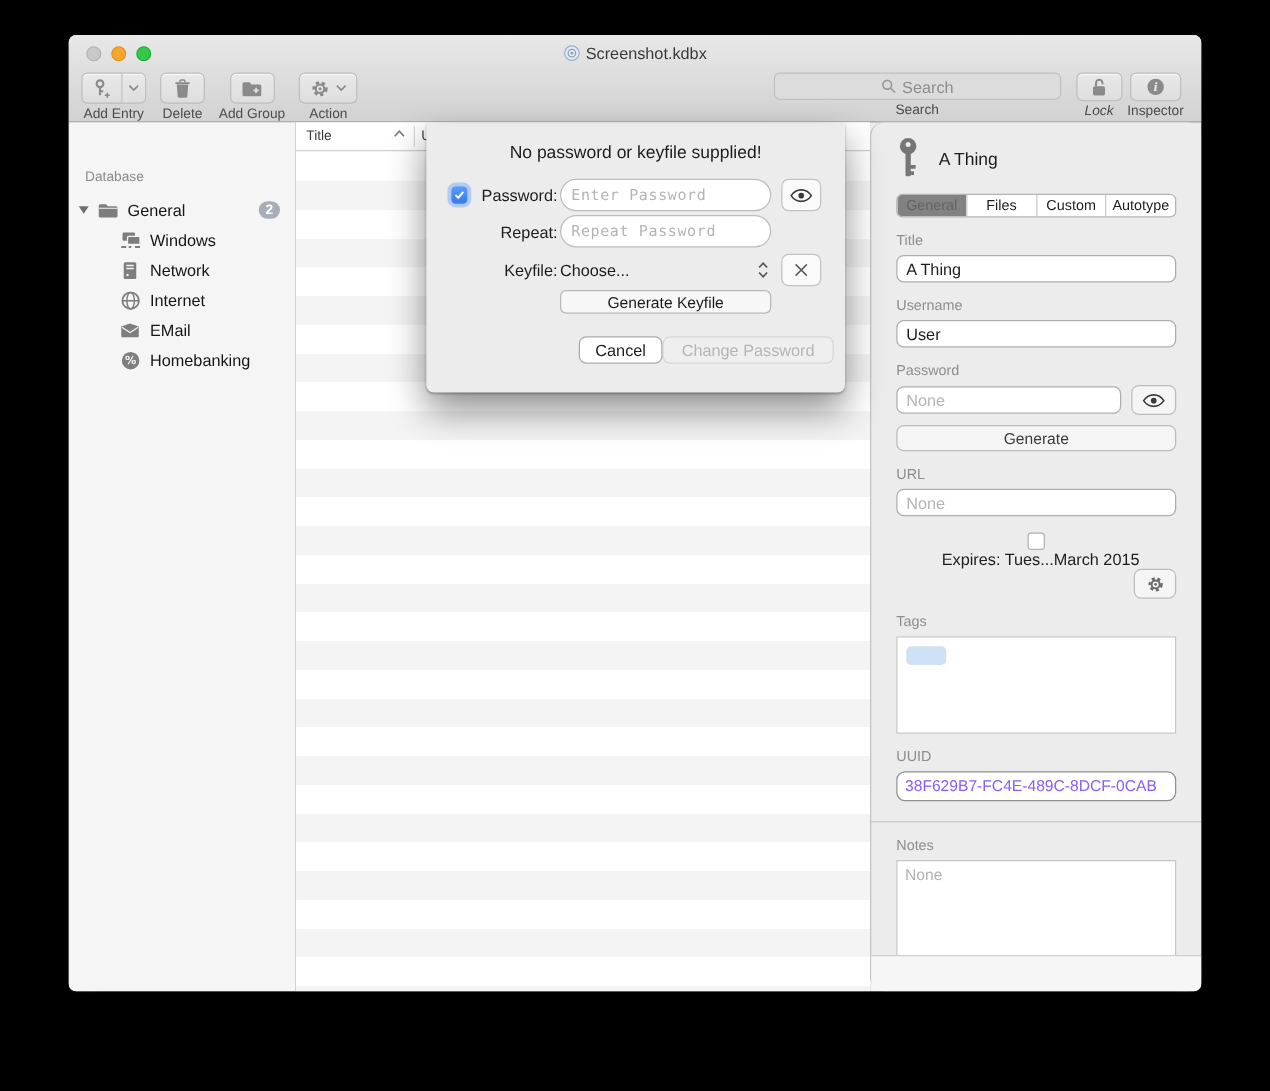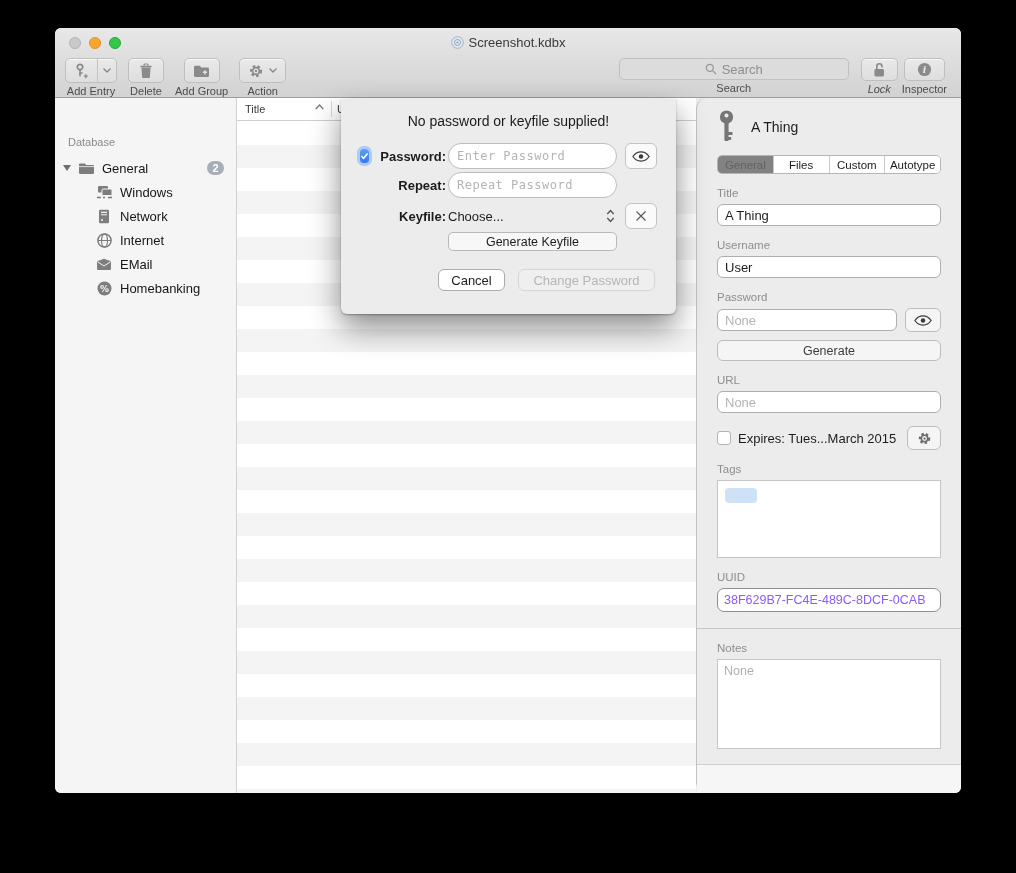--- a/index.html
+++ b/index.html
@@ -67,53 +67,53 @@
   .ilabel { margin-top:13px; margin-bottom:5px; font-size:11.5px; color:#8e8e8e; }
   .ifield { width:100%; height:22px; background:#fff; border:1px solid #aeaeae; border-radius:6px;
     font-size:13px; color:#1d1d1f; padding:0 7px; font-family:"Liberation Sans",sans-serif; }
   .ifield::placeholder { color:#b4b4b4; }
   .pwrow { display:flex; gap:8px; align-items:center; }
   .pwrow .ifield { flex:1; }
   .sqbtn { width:36px; height:24px; background:#f5f5f5; border:1px solid #bdbdbd; border-radius:6px;
     display:flex; align-items:center; justify-content:center; }
   .genbtn { margin-top:8px; width:100%; height:21px; background:#f5f5f5; border:1px solid #bdbdbd; border-radius:6px;
     font-size:12.5px; color:#3c3c3c; }
-  .exprow { margin-top:13px; display:flex; align-items:center; }
+  .exprow { margin-top:13px; display:flex; align-items:center;flex-direction:column; }
   .cb { width:14px; height:14px; background:#fff; border:1px solid #b3b3b3; border-radius:3px; }
   .exprow span.lab { margin-left:7px; font-size:13px; color:#1d1d1f; }
   .exprow .sqbtn { margin-left:auto; width:34px; }
   .tagsbox { width:100%; height:78px; background:#fff; border:1px solid #c6c6c6; padding:7px; }
   .tagpill { width:32px; height:15px; background:#cfe1f6; border-radius:4px; }
   .uuidfield { width:100%; height:24px; background:#fff; border:1px solid #909090; border-radius:7px;
     font-size:12.5px; color:#8b5cf6; padding:0 6px; white-space:nowrap; overflow:hidden; }
   .insp-div { margin:16px -20px 0 -20px; border-top:1px solid #c6c6c6; }
   .notesbox { width:100%; height:90px; background:#fff; border:1px solid #c6c6c6; resize:none;
     font-size:12.5px; color:#1d1d1f; padding:4px 6px; font-family:"Liberation Sans",sans-serif; }
   .notesbox::placeholder { color:#b0b0b0; }
   .insp-footer { position:absolute; left:0; right:0; bottom:0; height:29px; background:#f6f6f6; border-top:1px solid #cfcfcf; }
   
   .sheet { position:absolute; left:286px; top:71px; width:335px; height:215px; background:#ececec;
     border-radius:0 0 6px 6px; box-shadow:0 14px 30px rgba(0,0,0,.45), 0 1px 2px rgba(0,0,0,.3); z-index:10; }
   .sheet-msg { position:absolute; top:14px; left:0; right:0; text-align:center; font-size:14px; color:#1c1c1c; }
   .srow { position:absolute; left:20px; right:19px; height:26px; display:flex; align-items:center; }
   .srow1 { top:44px; } .srow2 { top:73px; } .srow3 { top:104px; }
   .slabel { width:85px; display:flex; align-items:center; justify-content:flex-end; gap:11px;
-    font-size:13px; color:#1c1c1c;font-weight:bold; }
+    font-size:13px; color:#1c1c1c; }
   .sfield { margin-left:2px; width:169px; height:26px; background:#fff; border:1px solid #bdbdbd; border-radius:13px;
     font-family:"DejaVu Sans Mono",monospace; font-size:12px; color:#1d1d1f; padding:0 8px; }
   .sfield::placeholder { color:#b4b4b4; letter-spacing:.5px; }
   .sbtn { margin-left:8px; width:32px; height:26px; background:#fafafa; border:1px solid #c3c3c3; border-radius:6px;
     display:flex; align-items:center; justify-content:center; }
   .cbchecked { width:14px; height:14px; border-radius:3.5px; background:linear-gradient(#59a0f8,#3479f4);
     display:flex; align-items:center; justify-content:center; box-shadow:0 0 0 3px rgba(130,175,255,.55); }
   .kf-value { margin-left:2px; width:169px; display:flex; align-items:center; justify-content:space-between;
     font-size:13px; color:#1c1c1c; padding-right:2px; }
   .sgen { position:absolute; left:107px; top:133px; width:169px; height:19px; background:#f7f7f7;
     border:1px solid #b9b9b9; border-radius:5px; font-size:12.5px; color:#1c1c1c; }
-  .sbuttons { position:absolute; top:170px; right:21px; display:flex; gap:13px; }
+  .sbuttons { position:absolute; top:170px; right:9px; display:flex; }
   .btn-cancel { width:67px; height:22px; background:#fff; border:1px solid #ababab; border-radius:6px;
     font-size:13px; color:#1d1d1f; }
   .btn-change { width:137px; height:22px; background:#efefef; border:1px solid #d6d6d6; border-radius:6px;
     font-size:13px; color:#b5b5b5; }
   svg { display:block; }
 </style>
 </head>
 <body>
 
 <div class="window">

